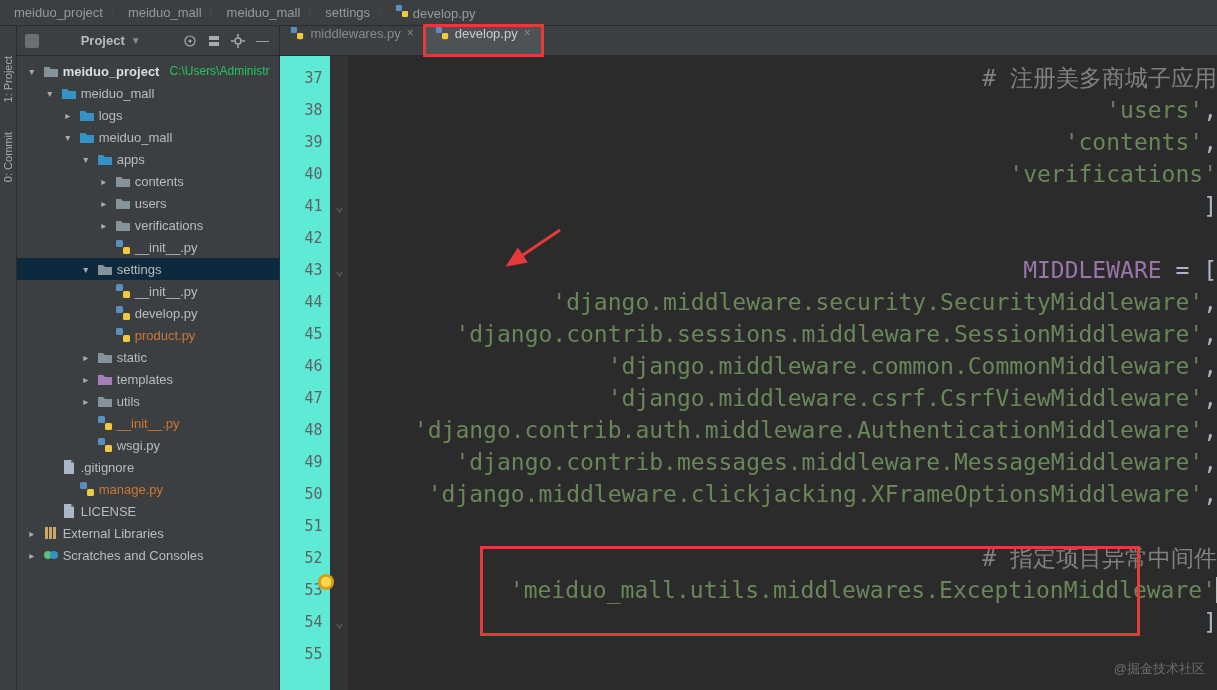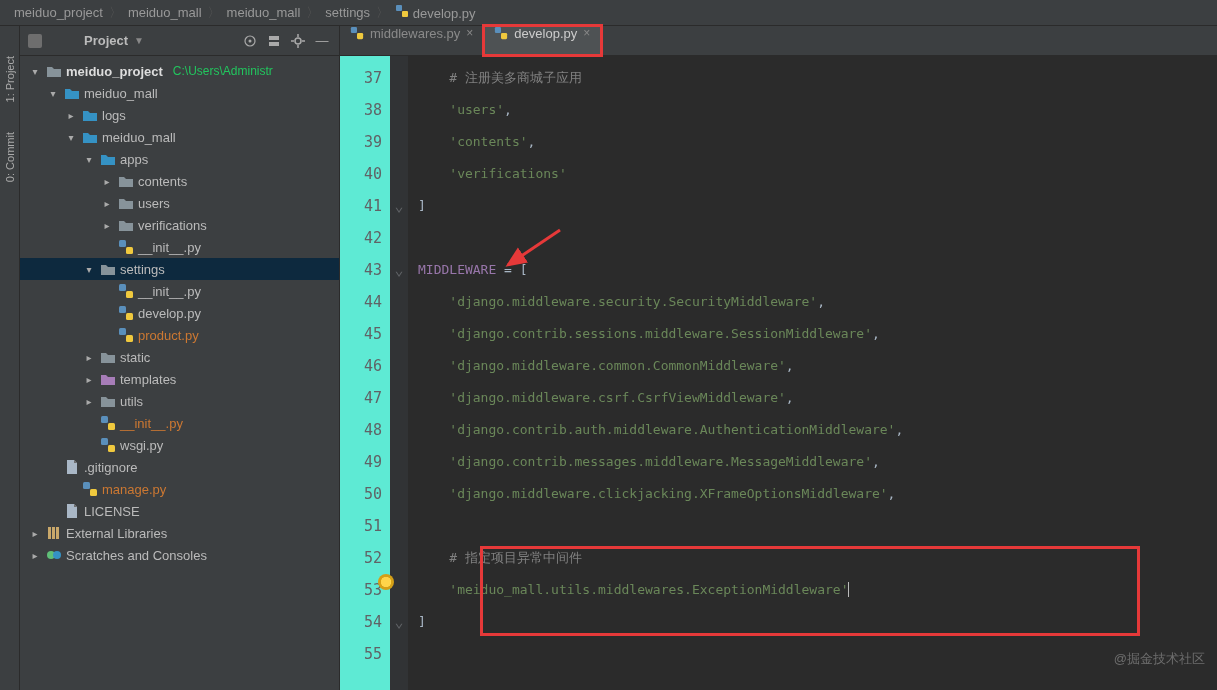--- a/index.html
+++ b/index.html
@@ -125,25 +125,26 @@
   font-size: 15px;
   color: #606366;
   text-align: center;
   font-family: monospace;
 }
 .fold-gutter .fm { display: block; height: 32px; }
 .code {
   flex: 1;
   padding: 6px 0 6px 10px;
   font-family: "Consolas", "Menlo", monospace;
-  font-size: 13px;
+  font-size: 23px;
   line-height: 32px;
   position: relative;
   white-space: pre;
   color: #a9b7c6;
+  text-align: right;
 }
 .code .c { color: #808080; }
 .code .s { color: #6a8759; }
 .code .v { color: #9876aa; }
 .code .op { color: #a9b7c6; }
 .code .cursor { border-left: 1px solid #bbb; animation: blink 1s step-end infinite; }
 @keyframes blink { 50% { border-color: transparent; } }
 
 .bulb {
   position: absolute;
@@ -157,21 +158,21 @@
   pointer-events: none;
 }
 .red-box {
   position: absolute;
   border: 3px solid #e63939;
   pointer-events: none;
 }
 .watermark {
   position: absolute;
   right: 12px;
-  bottom: 22px;
+  bottom: 12px;
   color: #888;
   font-size: 13px;
   opacity: 0.7;
 }
 
 
 .ico-folder { fill: #87939a; }
 .ico-folder-blue { fill: #3592c4; }
 .ico-folder-purple { fill: #a77db8; }
 .ico-py1 { fill: #5a8fbb; }

